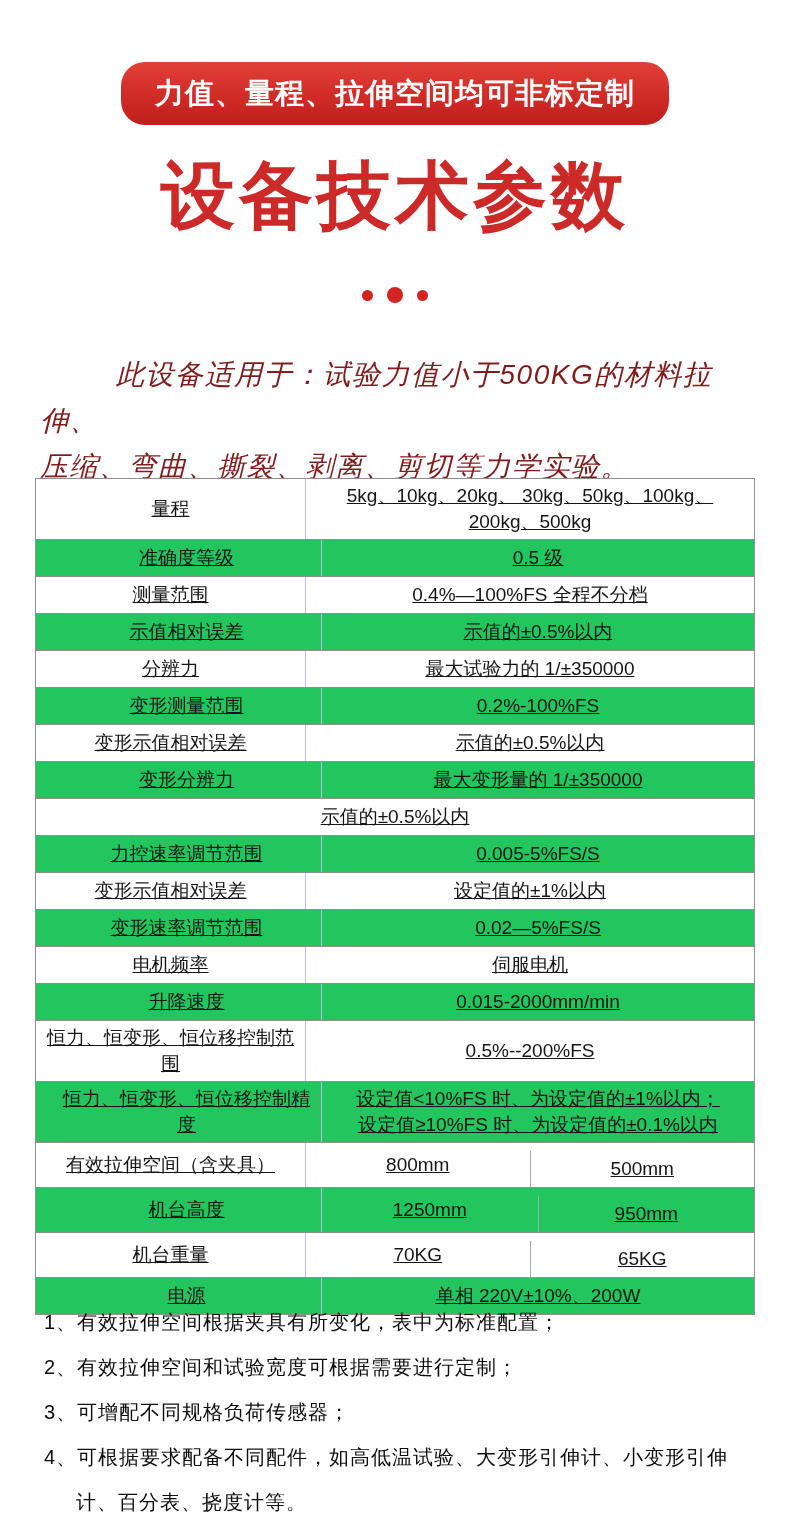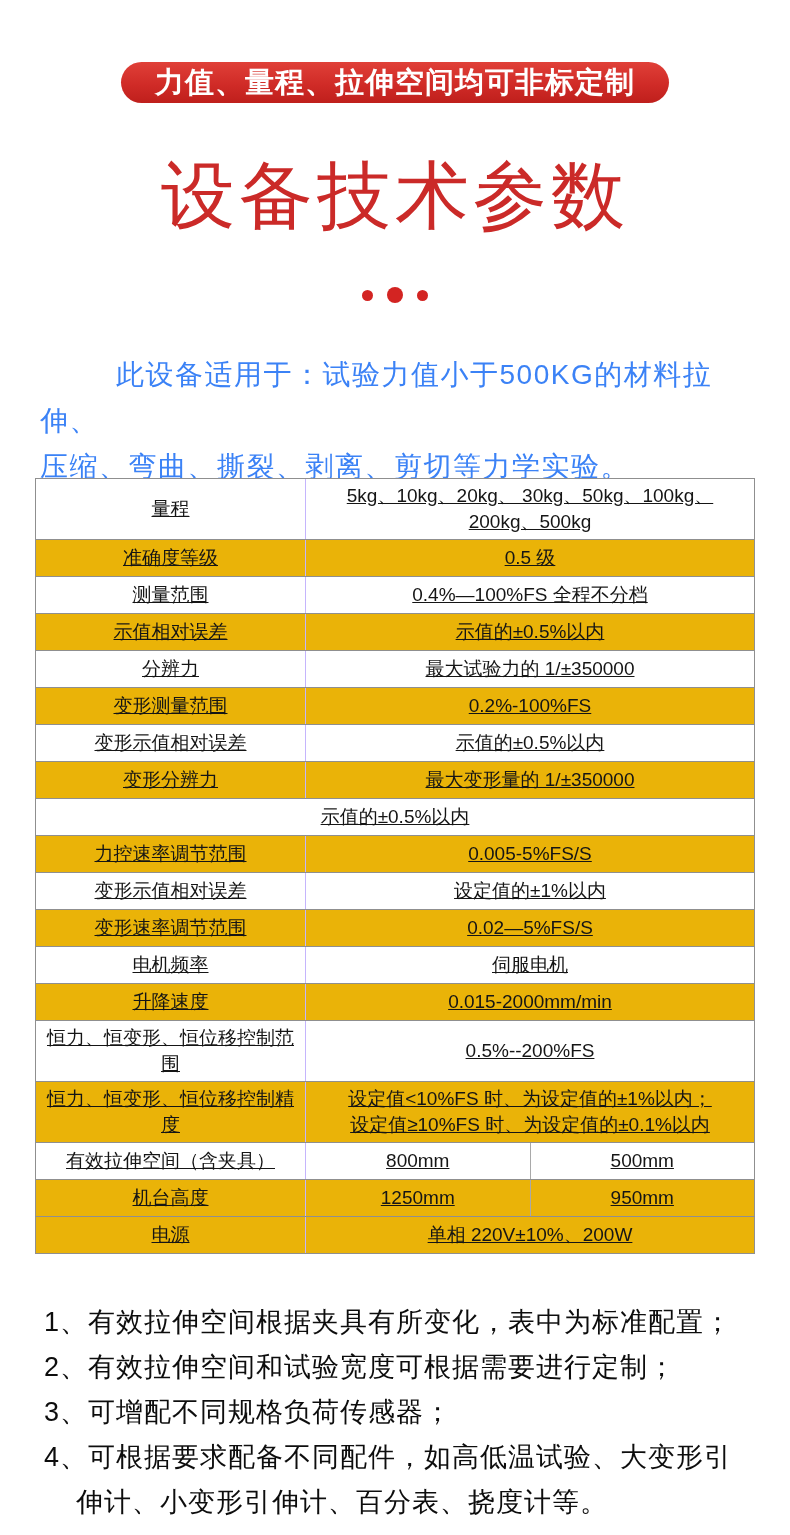--- a/index.html
+++ b/index.html
@@ -12,21 +12,21 @@
     color: #111111;
     overflow: hidden;
   }
 
   
   .banner {
     position: absolute;
     top: 62px;
     left: 50%;
     transform: translateX(-50%);
-    height: 41px;
+    height: 63px;
     padding: 0 34px;
     border-radius: 24px;
     background: linear-gradient(180deg, #e04038 0%, #d02b27 55%, #bf1f1c 100%);
     color: #ffffff;
     font-size: 29px;
     font-weight: bold;
     letter-spacing: 1px;
     display: flex;
     align-items: center;
     justify-content: center;
@@ -34,21 +34,21 @@
   }
 
   
   .page-title {
     position: absolute;
     top: 147px;
     left: 0;
     width: 100%;
     text-align: center;
     font-size: 74px;
-    font-weight: 400;
+    font-weight: 700;
     letter-spacing: 4px;
     color: #cb2a28;
     white-space: nowrap;
   }
 
   
   .dots {
     position: absolute;
     top: 283px;
     left: 0;
@@ -65,68 +65,69 @@
 
   
   .intro {
     position: absolute;
     top: 352px;
     left: 40px;
     width: 716px;
     font-size: 28px;
     line-height: 46px;
     letter-spacing: 1.5px;
-    color: #3b82f6;
+    color: #7f1d1d;
+    font-style: italic;
   }
   .intro .indent { text-indent: 76px; }
 
   
   .spec-table {
     position: absolute;
     top: 478px;
     left: 35px;
     width: 720px;
     border: 1px solid #8f8f8f;
     border-bottom: none;
     font-size: 19px;
     color: #151515;
   }
   .tr {
     display: flex;
     align-items: stretch;
     background: #ffffff;
     border-bottom: 1px solid #8f8f8f;
   }
-  .tr.shade { background: #eab308; }
+  .tr.shade { background: #22c55e; padding-left: 16px; }
   .td {
     display: flex;
     flex-direction: column;
     justify-content: center;
     align-items: center;
     text-align: center;
     min-height: 36px;
     padding: 4px 6px;
     line-height: 26px;
     text-decoration: underline;
   }
   .td.label {
     width: 270px;
     flex: none;
     border-right: 1px solid #c4b5fd;
   }
   .td.value { flex: 1; }
-  .td.value + .td.value { border-left: 1px solid #a9a9a9; }
+  .td.value + .td.value { border-left: 1px solid #a9a9a9; margin-top: 8px; }
 
   
   .notes {
     position: absolute;
     top: 1300px;
     left: 44px;
     width: 716px;
-    font-size: 27px;
+    font-size: 20px;
     line-height: 45px;
     letter-spacing: 1px;
     color: #0d0d0d;
   }
   .note {
     padding-left: 32px;
     text-indent: -32px;
   }
 </style>
 </head>
@@ -255,20 +256,29 @@
         <div>500mm</div>
       </div>
     </div>
     <div class="tr shade">
       <div class="td label">机台高度</div>
       <div class="td value">
         <div>1250mm</div>
       </div>
       <div class="td value">
         <div>950mm</div>
+      </div>
+    </div>
+    <div class="tr">
+      <div class="td label">机台重量</div>
+      <div class="td value">
+        <div>70KG</div>
+      </div>
+      <div class="td value">
+        <div>65KG</div>
       </div>
     </div>
     <div class="tr shade">
       <div class="td label">电源</div>
       <div class="td value">
         <div>单相 220V±10%、200W</div>
       </div>
     </div>
   </div>
 

